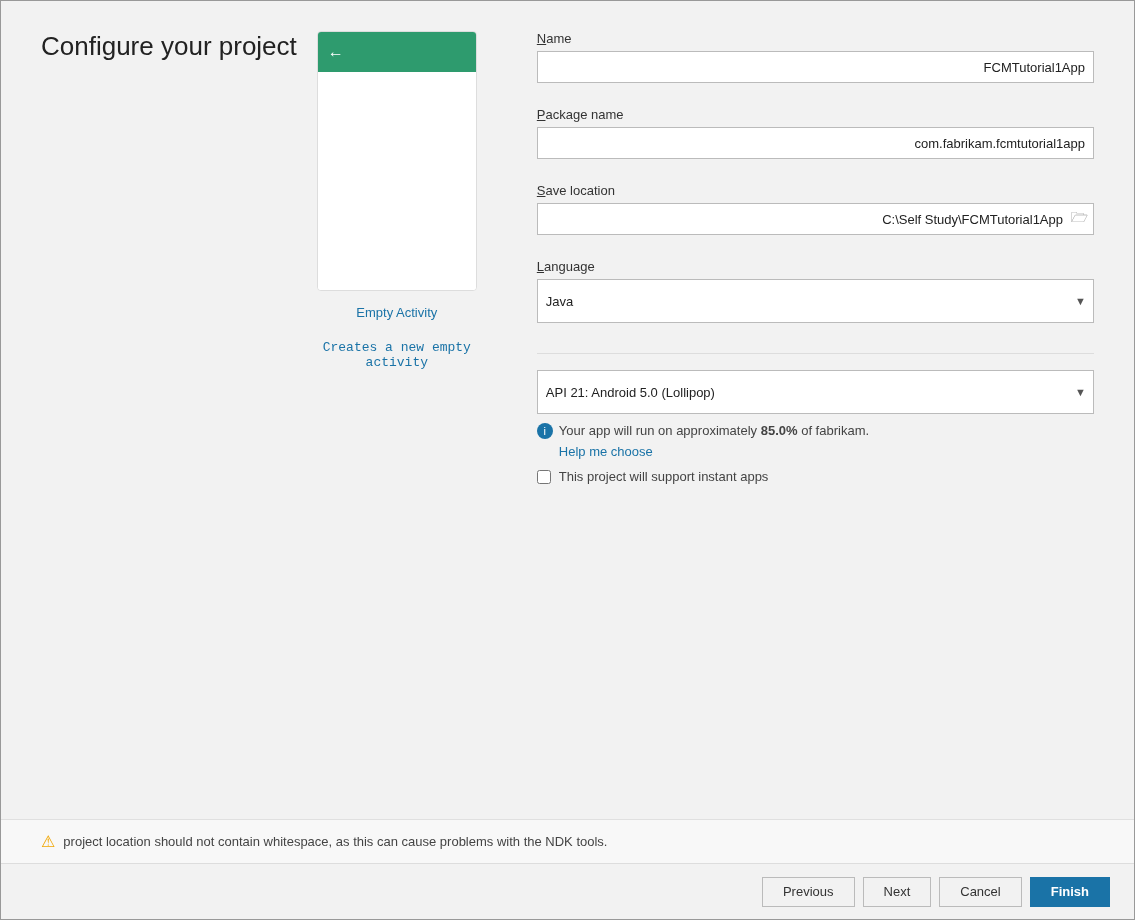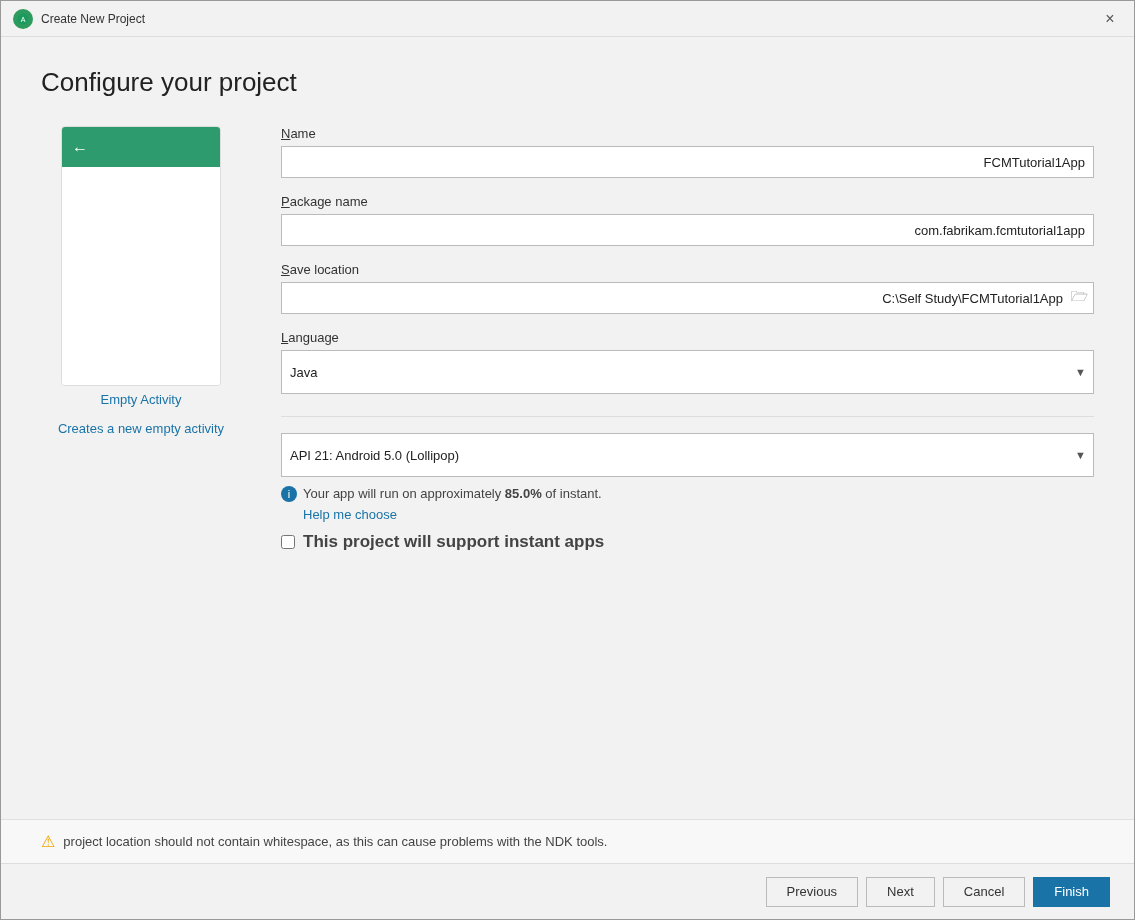--- a/index.html
+++ b/index.html
@@ -60,21 +60,21 @@
       cursor: pointer;
       font-size: 16px;
       color: #555;
       border: none;
       background: transparent;
     }
 
     .content-area {
       flex: 1;
       display: flex;
-      flex-direction: column;
+      flex-direction: row;
       padding: 30px 40px 0 40px;
       overflow: hidden;
     }
     .page-title {
       font-size: 26px;
       font-weight: 300;
       color: #222;
       margin-bottom: 28px;
     }
     .main-row {
@@ -108,40 +108,41 @@
     }
     .phone-back-arrow {
       color: white;
       font-size: 16px;
     }
     .phone-body {
       flex: 1;
       background: white;
     }
     .preview-label {
-      margin-top: 6px;
+      margin-top: 14px;
       font-size: 13px;
       color: #1a73a7;
       text-align: center;
     }
     .creates-label {
-      margin-top: 14px;
+      margin-top: 20px;
       font-size: 13px;
       color: #1a73a7;
       text-align: center;
+      font-family: Liberation Mono, monospace;
     }
 
     .right-panel {
       flex: 1;
       display: flex;
       flex-direction: column;
       gap: 0;
     }
     .field-group {
-      margin-bottom: 16px;
+      margin-bottom: 24px;
     }
     .field-label {
       font-size: 13px;
       color: #333;
       margin-bottom: 5px;
       display: block;
     }
     .field-label span.underline {
       text-decoration: underline;
     }
@@ -247,23 +248,22 @@
       align-items: center;
       gap: 8px;
       margin-top: 10px;
     }
     .checkbox-row input[type="checkbox"] {
       width: 14px;
       height: 14px;
       cursor: pointer;
     }
     .checkbox-label {
-      font-size: 17px;
+      font-size: 13px;
       color: #444;
-      font-weight: bold;
     }
 
     .warning-bar {
       background: #f8f8f8;
       border-top: 1px solid #e0e0e0;
       padding: 12px 40px;
       display: flex;
       align-items: center;
       gap: 8px;
       flex-shrink: 0;
@@ -295,38 +295,28 @@
       background: #f2f2f2;
       font-size: 13px;
       cursor: pointer;
       color: #333;
       outline: none;
     }
     .btn-primary {
       background: #1a73a7;
       color: white;
       border-color: #1a73a7;
-      font-weight: 400;
+      font-weight: 700;
     }
   </style>
 </head>
 <body>
 
 <div class="window">
 
-  <div class="title-bar">
-    <div class="title-bar-icon">
-      <svg viewBox="0 0 20 20" fill="white">
-        <circle cx="10" cy="10" r="8" fill="#1a9b5e"></circle>
-        <text x="10" y="14" text-anchor="middle" font-size="10" fill="white">A</text>
-      </svg>
-    </div>
-    <span class="title-bar-text">Create New Project</span>
-    <button class="title-bar-close">×</button>
-  </div>
 
   <div class="content-area">
     <div class="page-title">Configure your project</div>
 
     <div class="main-row">
 
       <div class="left-panel">
         <div class="phone-preview">
           <div class="phone-header">
             <span class="phone-back-arrow">←</span>
@@ -388,21 +378,21 @@
               <option>API 25: Android 7.1.1 (Nougat)</option>
               <option>API 26: Android 8.0 (Oreo)</option>
             </select>
             <span class="select-arrow">▼</span>
           </div>
 
           
           <div class="info-row">
             <div class="info-icon">i</div>
             <div class="info-text">
-              <span>Your app will run on approximately </span><strong>85.0%</strong><span> of instant.</span>
+              <span>Your app will run on approximately </span><strong>85.0%</strong><span> of fabrikam.</span>
             </div>
           </div>
           <a class="help-link">Help me choose</a>
 
           
           <div class="checkbox-row">
             <input type="checkbox" id="instant-apps" style="">
             <label class="checkbox-label" for="instant-apps">This project will support instant apps</label>
           </div>
         </div>

